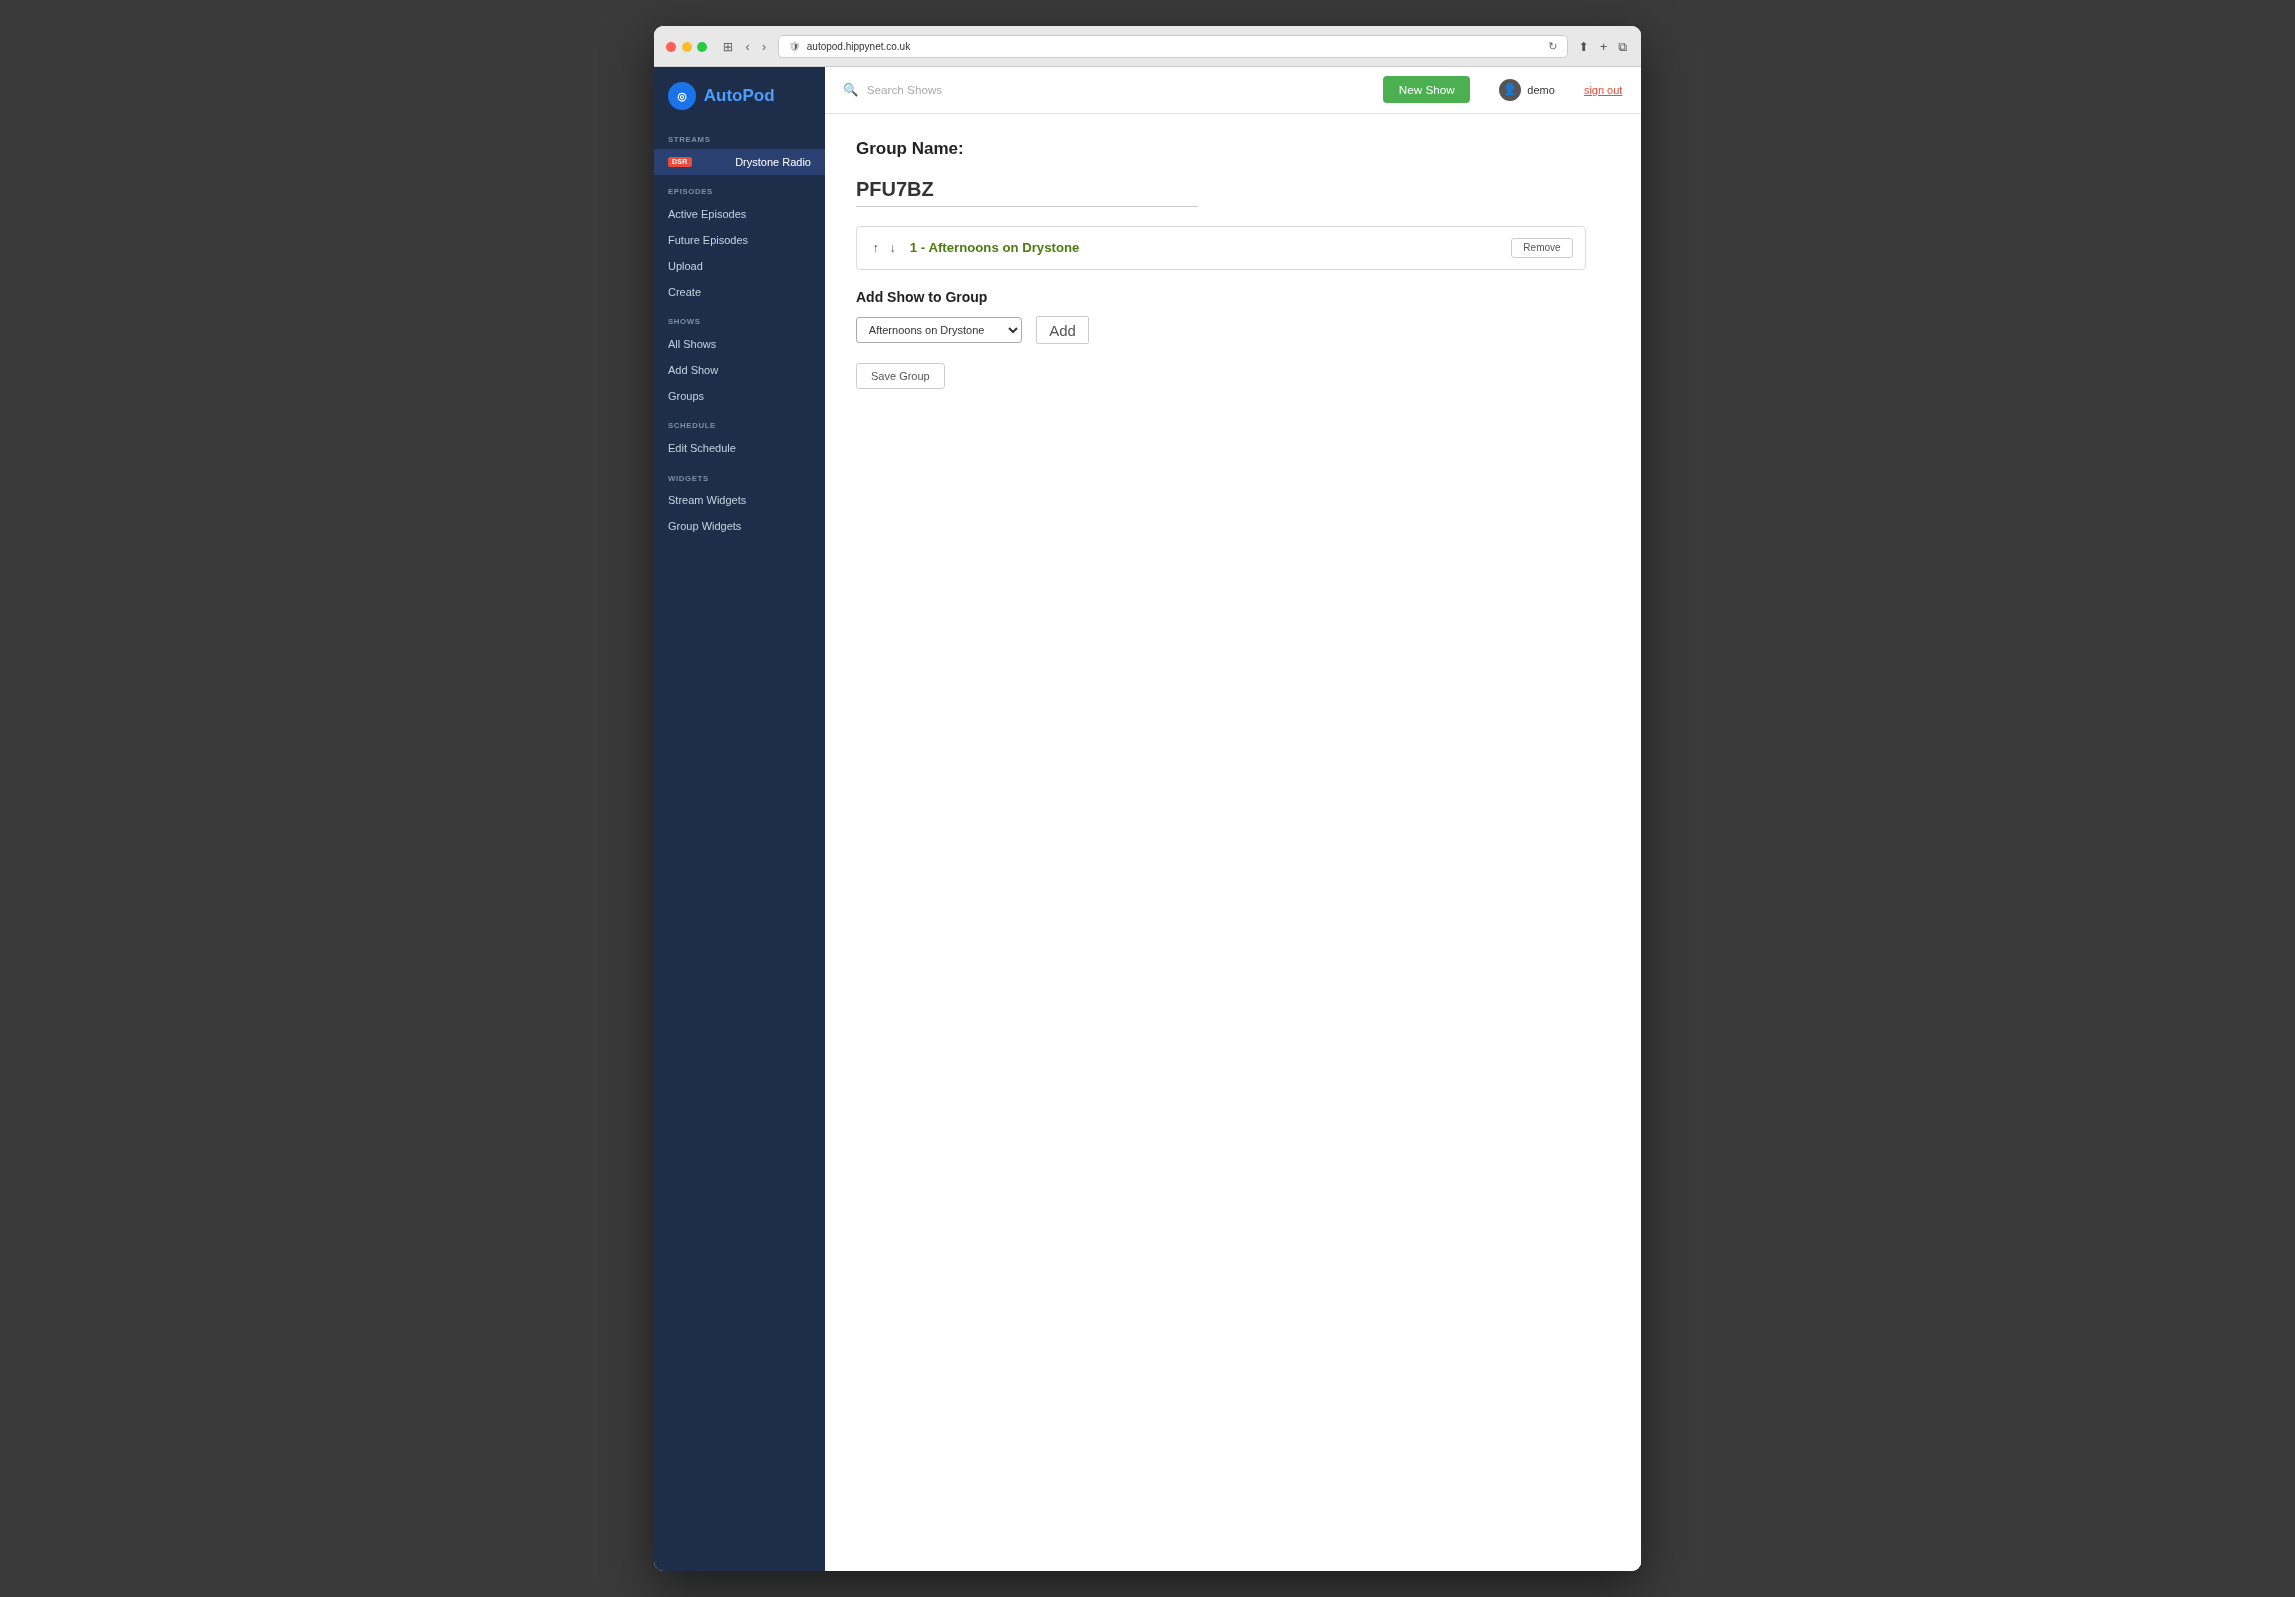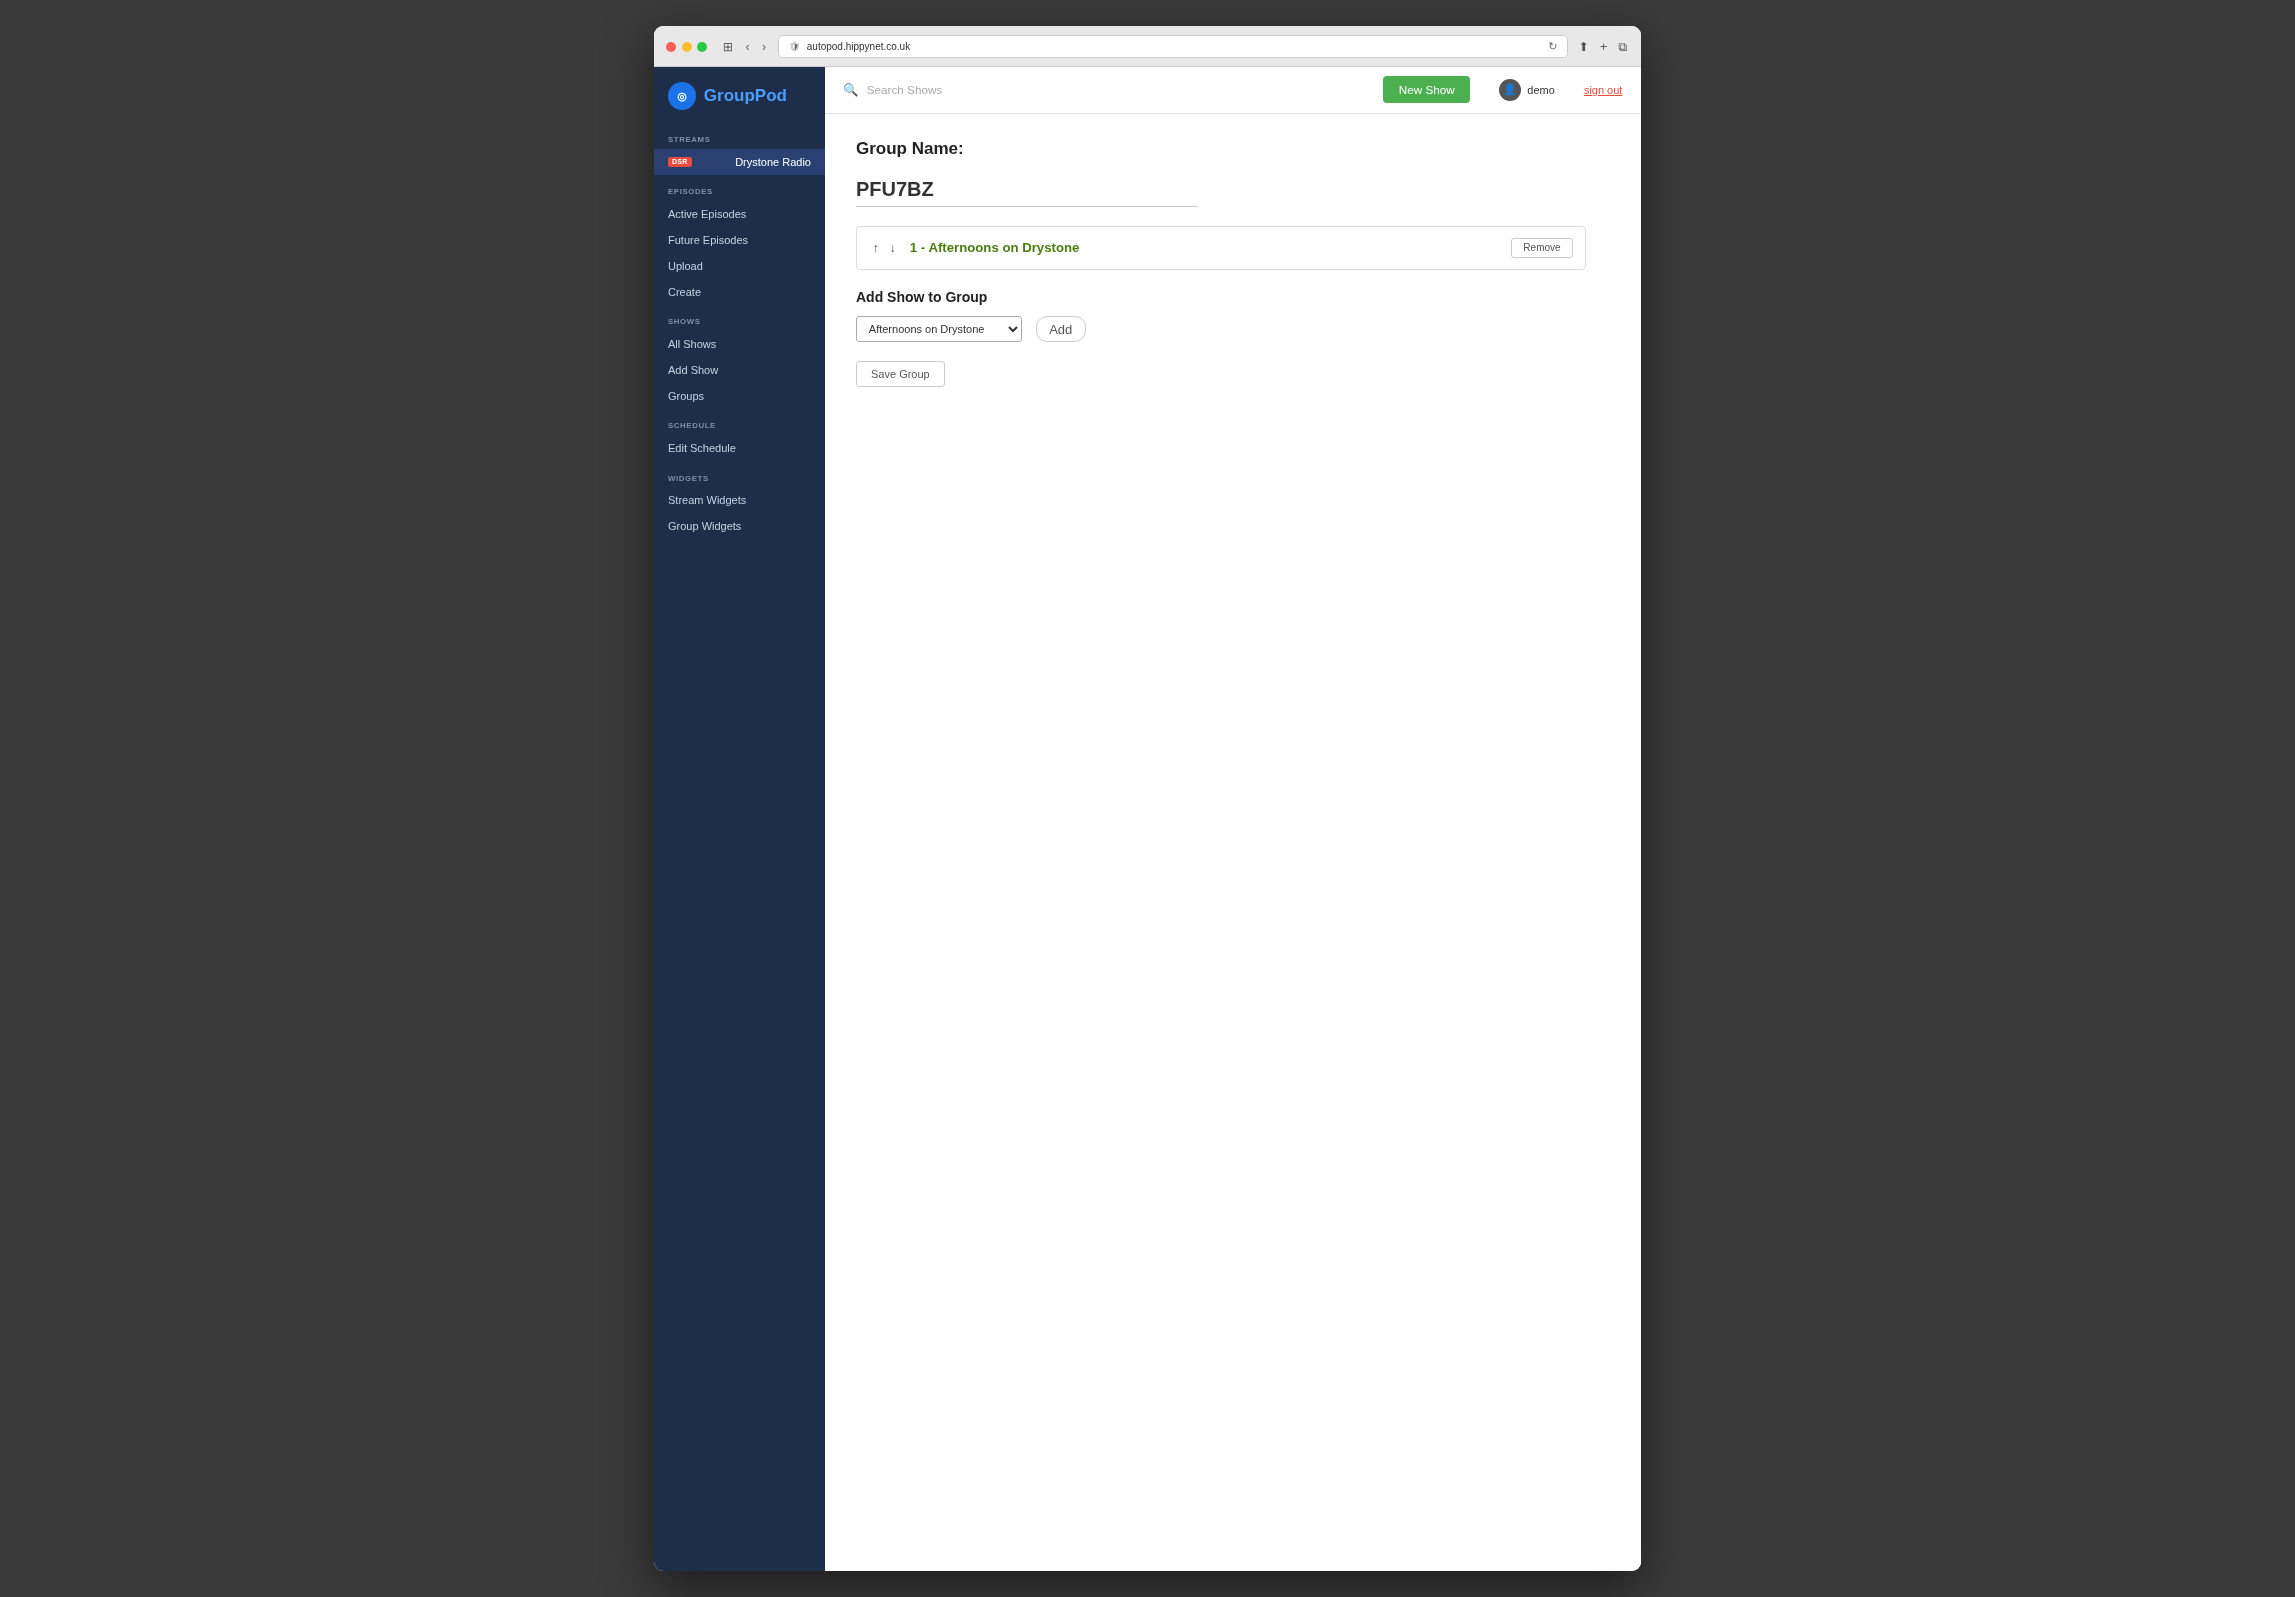--- a/index.html
+++ b/index.html
@@ -333,23 +333,23 @@
       color: #333;
       background: white;
       outline: none;
       cursor: pointer;
       min-width: 155px;
       appearance: auto;
     }
     .add-btn {
       background: none;
       border: 0.8px solid #ccc;
-      border-radius: 11px;
+      border-radius: 2px;
       padding: 4.7px 12.4px;
-      font-size: 13px;
+      font-size: 15px;
       color: #555;
       cursor: pointer;
     }
     .save-group-btn {
       background: none;
       border: 0.8px solid #ccc;
       border-radius: 3.1px;
       padding: 6.2px 14px;
       font-size: 11px;
       color: #555;
@@ -393,21 +393,21 @@
       </div>
     </div>
   </div>
 
   <div class="app-layout">
 
     <div class="sidebar">
       <div class="sidebar-logo">
         <div class="logo-icon">◎</div>
         <div class="logo-text">
-          <span>Group</span><span style="color:#4a9eff">Pod</span>
+          <span>Auto</span><span style="color:#4a9eff">Pod</span>
         </div>
       </div>
 
       <div class="sidebar-section">
         <div class="sidebar-section-label">STREAMS</div>
         <div class="sidebar-item active">
           <span class="stream-badge">DSR</span>
           <span>Drystone Radio</span>
         </div>
       </div>

